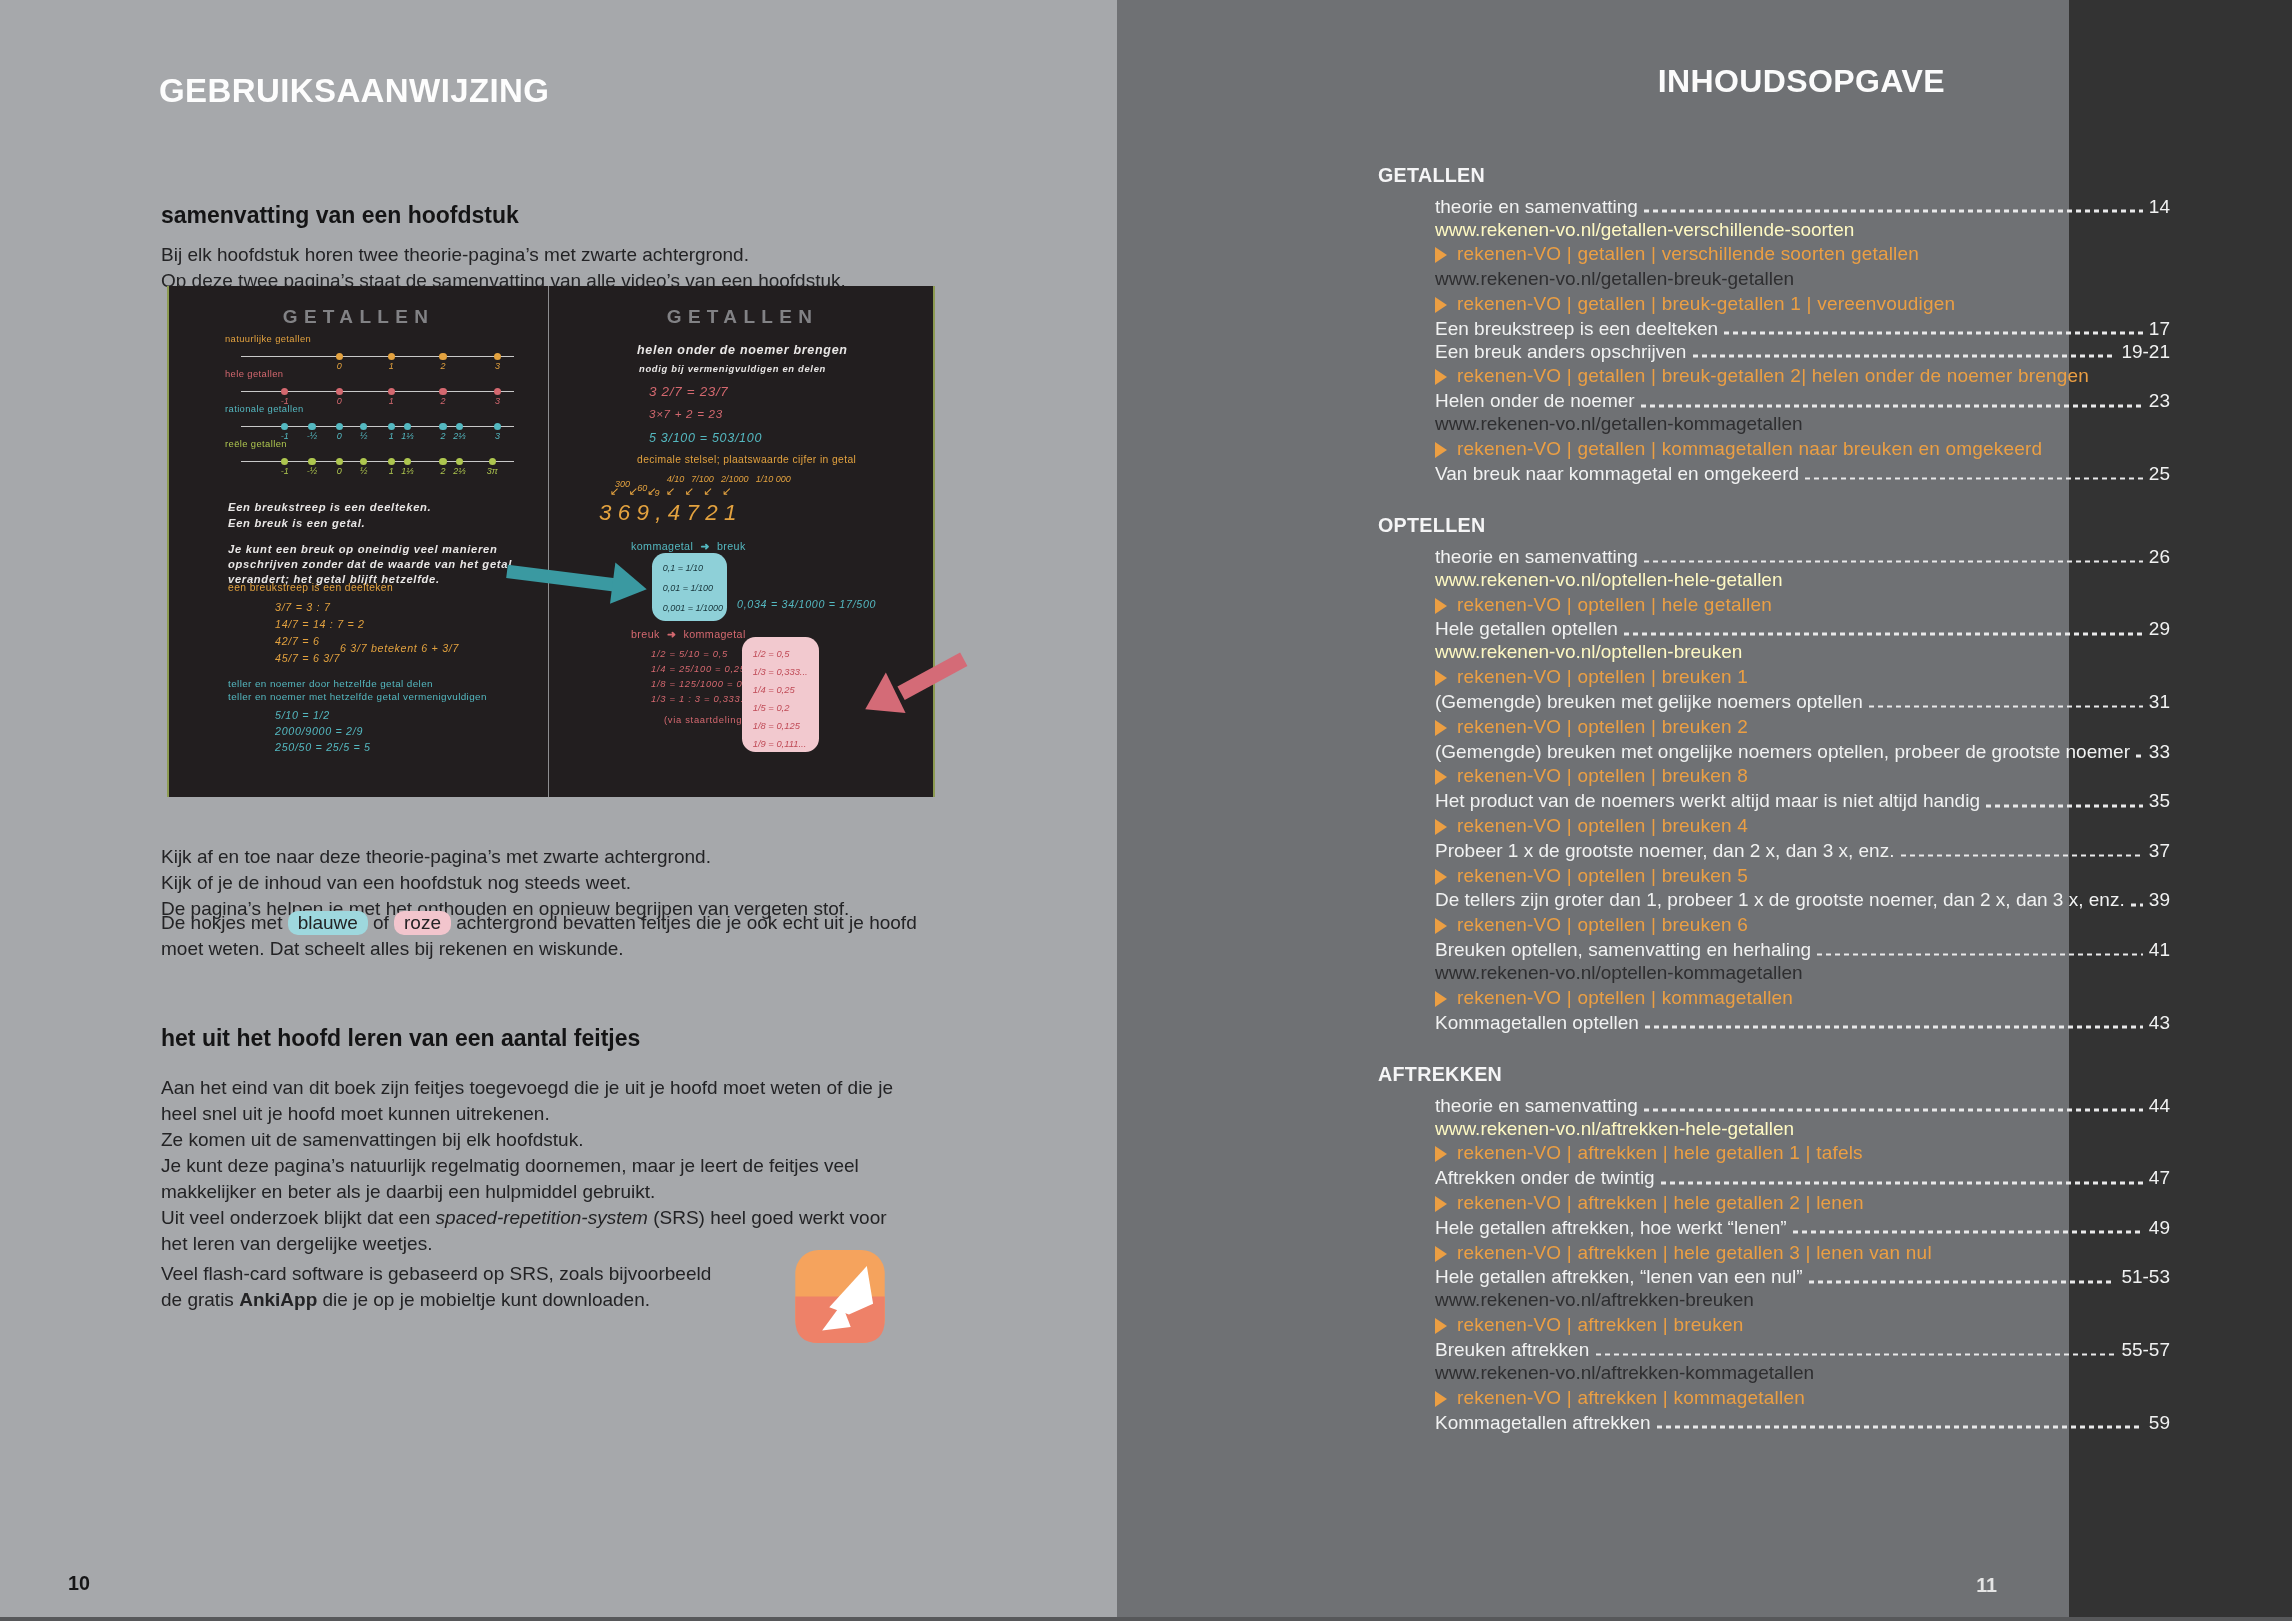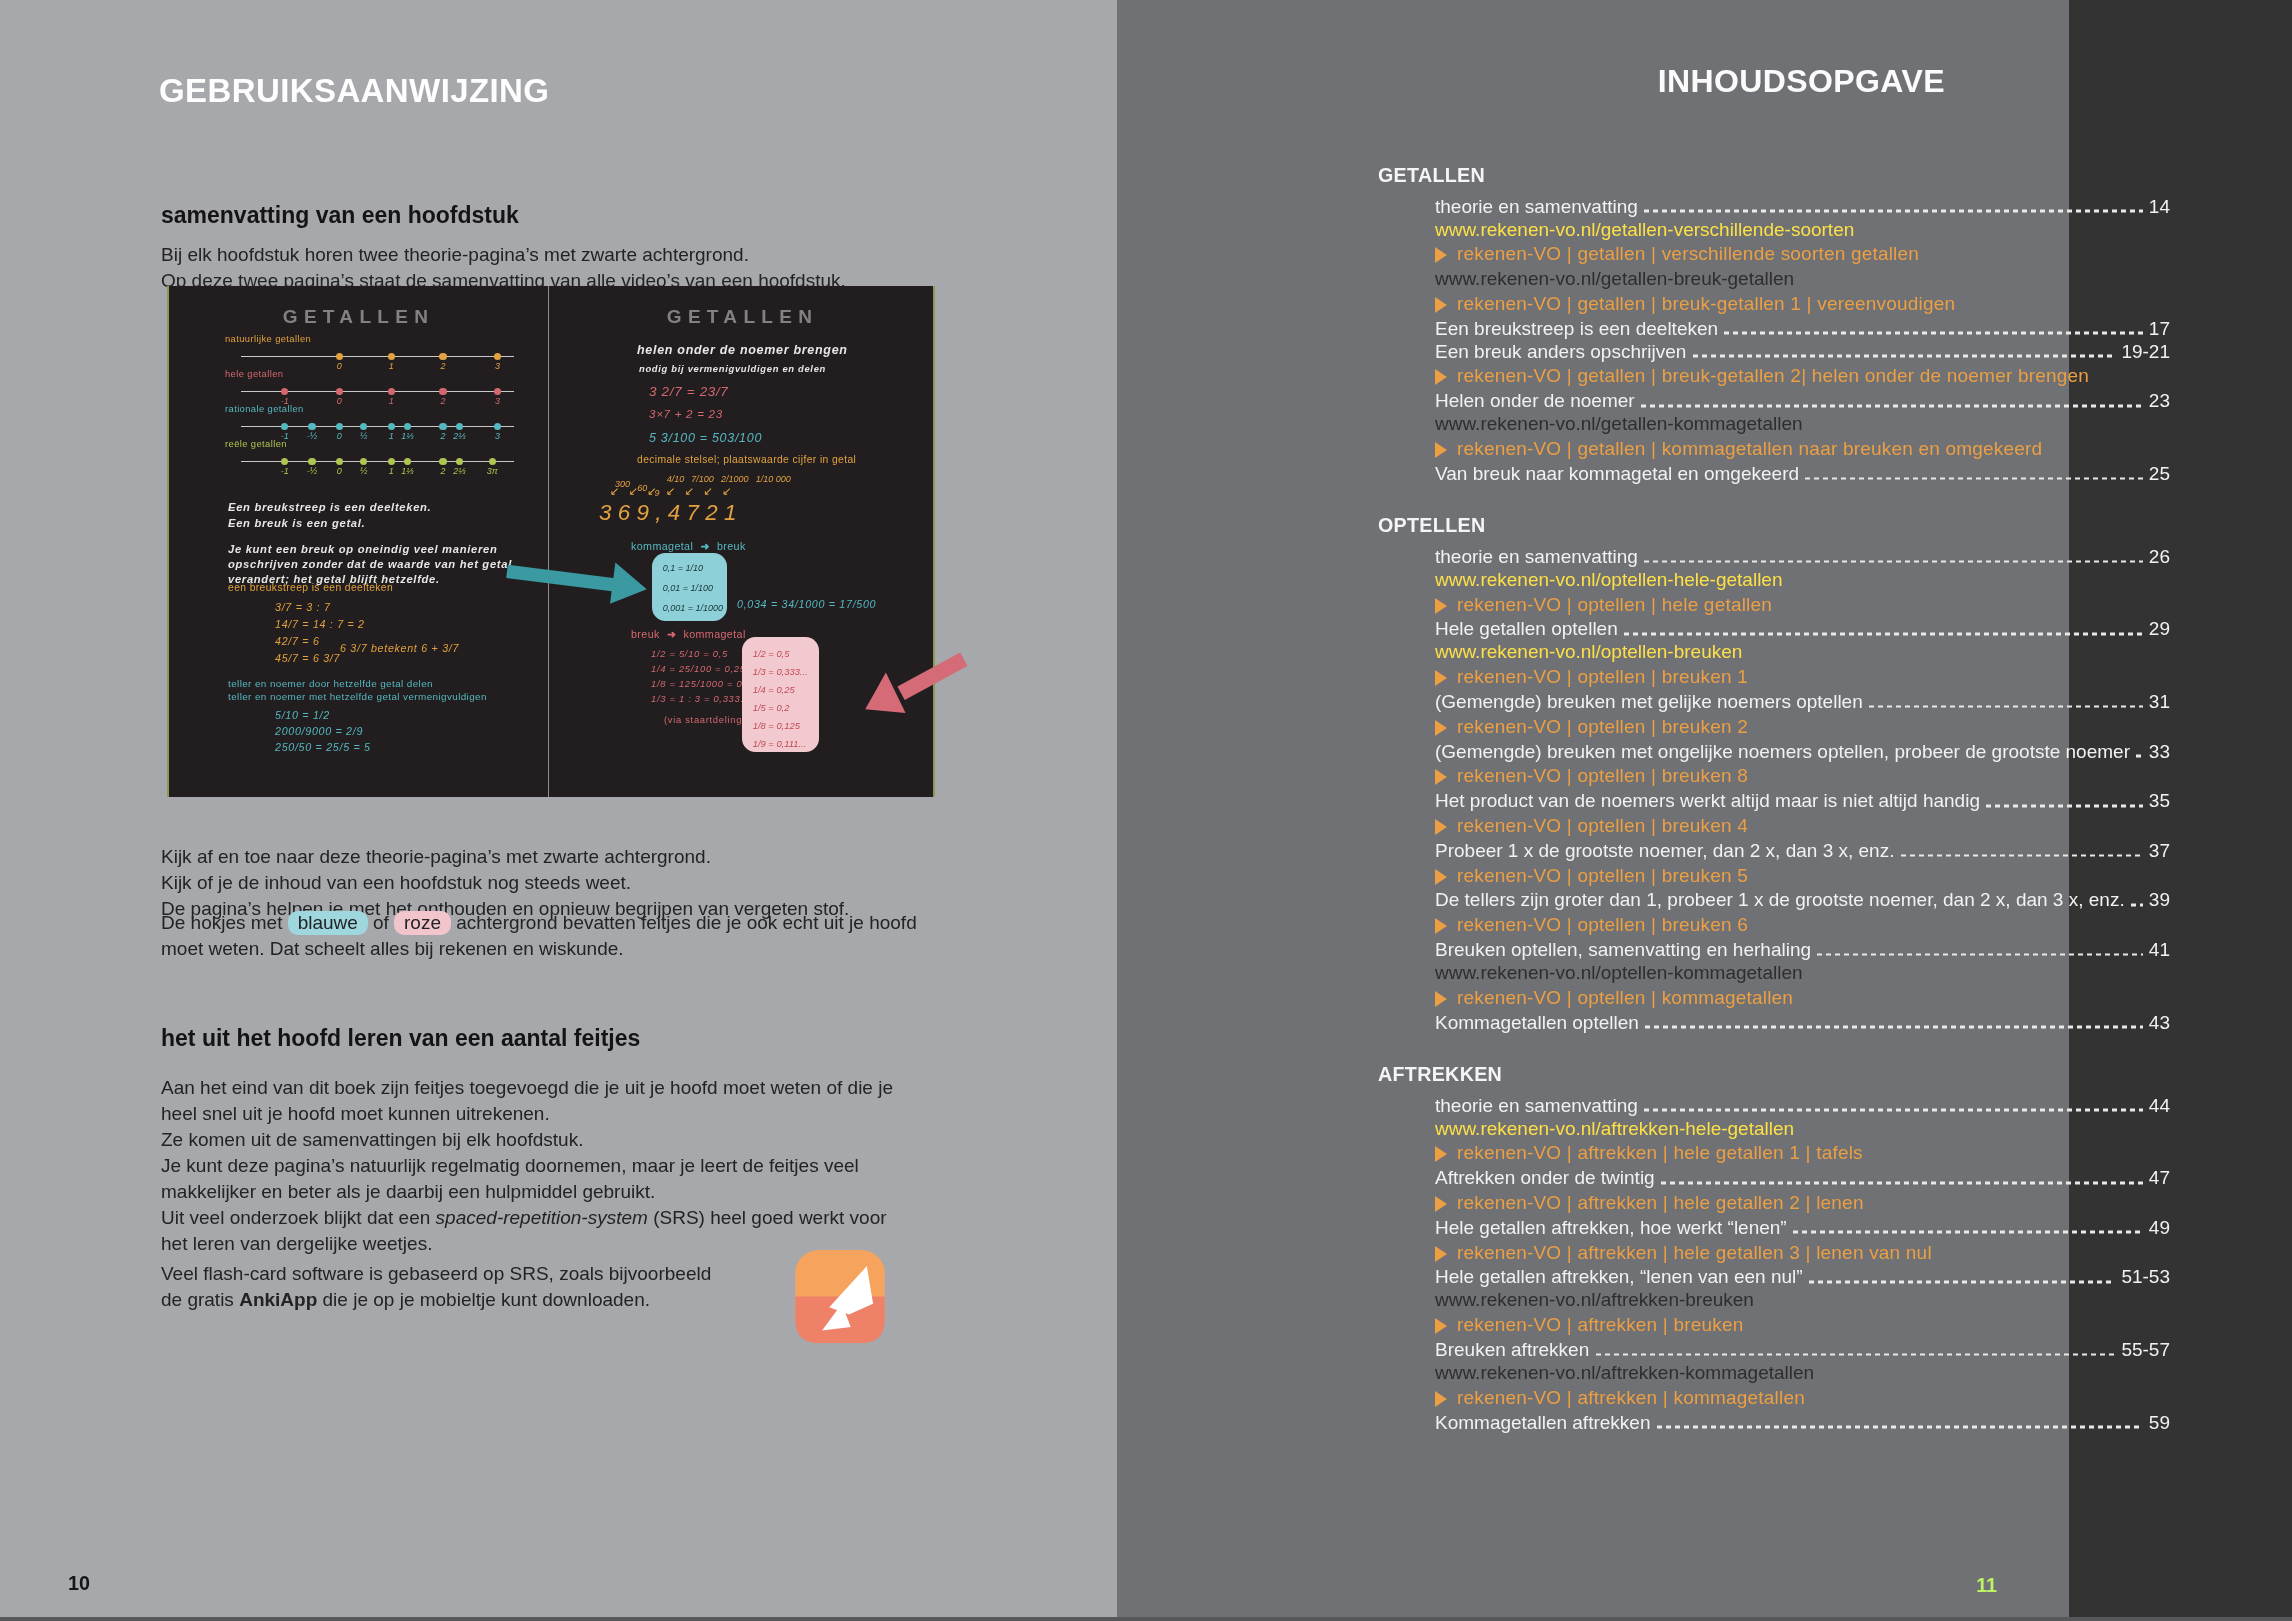--- a/index.html
+++ b/index.html
@@ -14,21 +14,21 @@
   .gp-title{position:absolute;left:159px;top:72px;margin:0;font-size:33px;font-weight:bold;
     color:#fdfdfd;letter-spacing:0.4px;}
   .s-head{position:absolute;left:161px;margin:0;font-size:23px;font-weight:bold;color:#141415;}
   .h-s1{top:202px;} .h-s2{top:1025px;}
   .para{position:absolute;left:161px;width:806px;font-size:19px;line-height:26px;color:#232325;}
   .p1{top:242px;} .p2{top:844px;} .p3{top:910px;} .p4{top:1075px;} .p5{top:1261px;}
   .pill{display:inline-block;padding:0 9.9px;border-radius:9.9px;line-height:24px;}
   .pill-blue{background:#9ed8de;} .pill-pink{background:#f2c5cd;}
   .em{font-style:italic;} .bold{font-weight:bold;}
   .pageno{position:absolute;font-size:19.7px;font-weight:bold;color:#161617;}
-  .pageno-left{left:68px;bottom:27px;} .pageno-right{right:72px;bottom:25px;color:#bef264;}
+  .pageno-left{left:68px;bottom:27px;} .pageno-right{right:72px;bottom:25px;color:#e5e5e5;}
 
   
   .timg{position:absolute;left:167px;top:286px;width:768px;height:511px;margin:0;
     background:#221e1f;border-left:2.7px solid #8d9b52;border-right:2.7px solid #8d9b52;box-sizing:border-box;}
   .tp{position:absolute;top:0;height:511px;}
   .tp-left{left:0;width:379px;}
   .tp-right{left:379px;width:387px;border-left:0.9px solid #8e8e90;}
   .tp-title{position:absolute;top:19.7px;left:0;right:0;text-align:center;font-size:19px;
     font-weight:bold;letter-spacing:6.3px;color:#828285;}
   .lbl{position:absolute;font-size:10.3px;letter-spacing:0.4px;}
@@ -81,21 +81,21 @@
     color:#fbfbfb;letter-spacing:0.4px;}
   #toc-root{position:absolute;left:261px;top:164px;width:792px;}
   .toc-section{margin:0 0 29px 0;}
   .toc-header{margin:0 0 8px 0;font-size:19.7px;font-weight:bold;color:#f5f5f6;letter-spacing:0.3px;}
   .toc-row{display:flex;align-items:center;min-height:23px;font-size:19px;padding-left:57px;}
   .row-toc{color:#f1f2f2;}
   .row-toc .tlabel{white-space:nowrap;}
   .leader{flex:1;height:2.7px;margin:0 6.3px;align-self:center;transform:translateY(4.5px);
     background:repeating-linear-gradient(90deg,#e9e9ea 0 5.4px,transparent 5.4px 9px);}
   .pnum{white-space:nowrap;}
-  .row-url{color:#fde047;}
+  .row-url{color:#fef9c3;}
   .row-url.shade-dark{color:#2e2e30;}
   .row-video{color:#ec9f43;margin:1.8px 0;}
   .tri{width:0;height:0;border-left:12.5px solid #ec9f43;border-top:8px solid transparent;
     border-bottom:8px solid transparent;margin-right:9.9px;flex:0 0 auto;transform:translateY(0.9px);}
   .vlabel{letter-spacing:0.2px;}
 </style>
 </head>
 <body>
 
 <div class="canvas">

